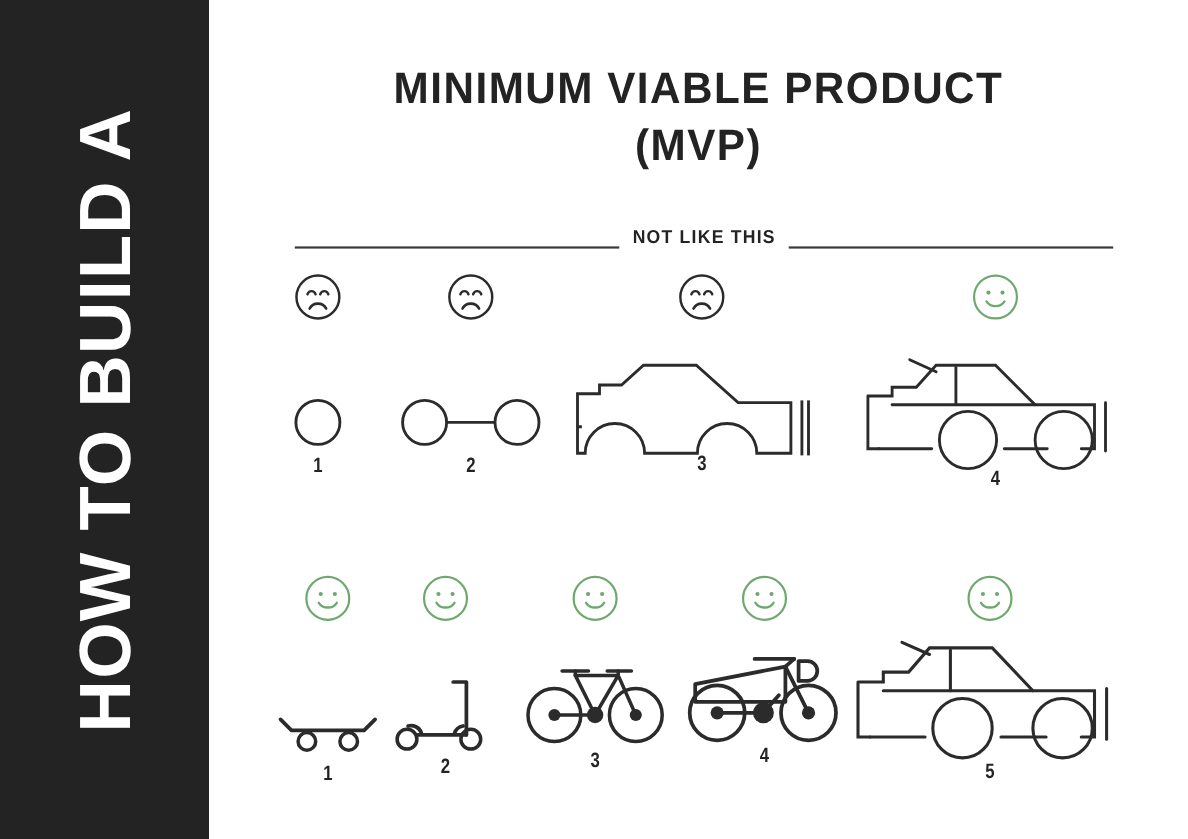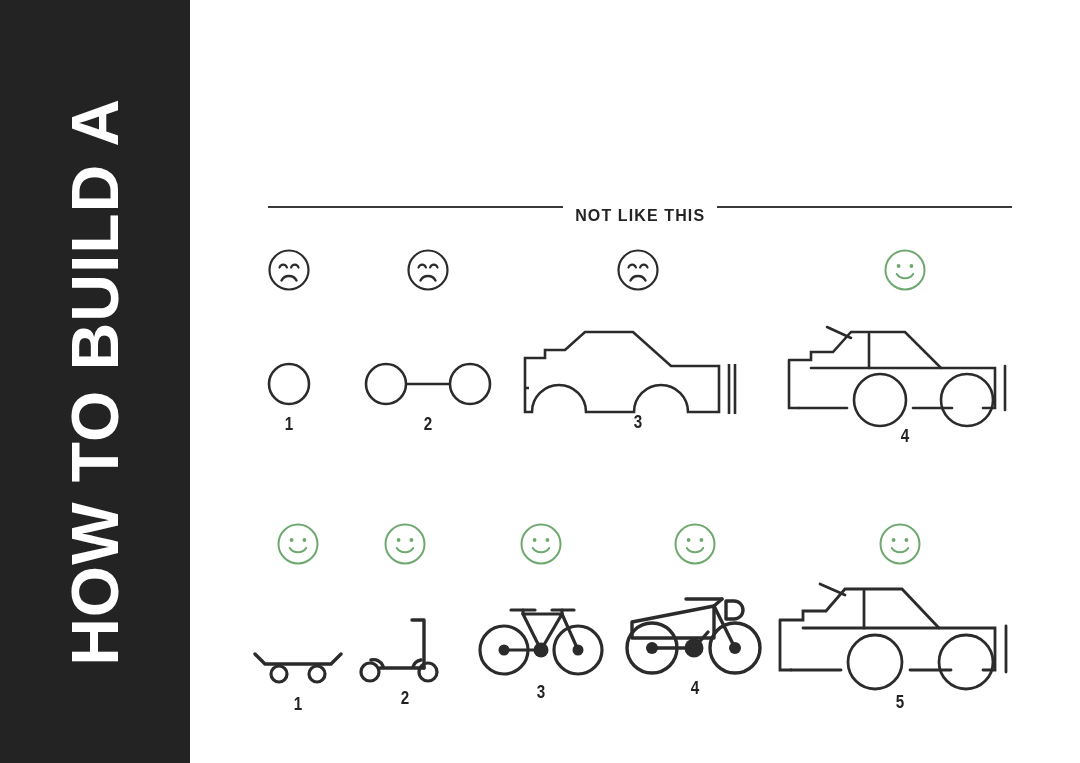--- a/index.html
+++ b/index.html
@@ -66,21 +66,21 @@
     line-height: 1.28;
     transform: scaleX(0.96);
   }
 
   
   .divider {
     position: absolute;
     left: 78px;
     width: 744px;
     display: flex;
-    align-items: flex-start;
+    align-items: flex-end;
     gap: 8px;
   }
   .divider .rule {
     flex: 1 1 auto;
     height: 0;
     border-top: 2px solid #3a3a3a;
   }
   .divider .divider-label {
     flex: 0 0 auto;
     color: #232323;
@@ -125,20 +125,24 @@
 <body>
 
 <div id="page">
 
   <div id="sidebar">
     <div id="sidebar-text">HOW TO BUILD A</div>
   </div>
 
   <div id="main">
 
+    <div class="title-block">
+      <span class="title-line">MINIMUM VIABLE PRODUCT</span>
+      <span class="title-line">(MVP)</span>
+    </div>
 
     <div class="divider" style="top:206px;">
       <span class="rule"></span>
       <span class="divider-label">NOT LIKE THIS</span>
       <span class="rule"></span>
     </div>
 
     <div class="row" style="top:248px; height:190px;">
 
       <div class="step" style="left:44px; top:0; width:110px;">

